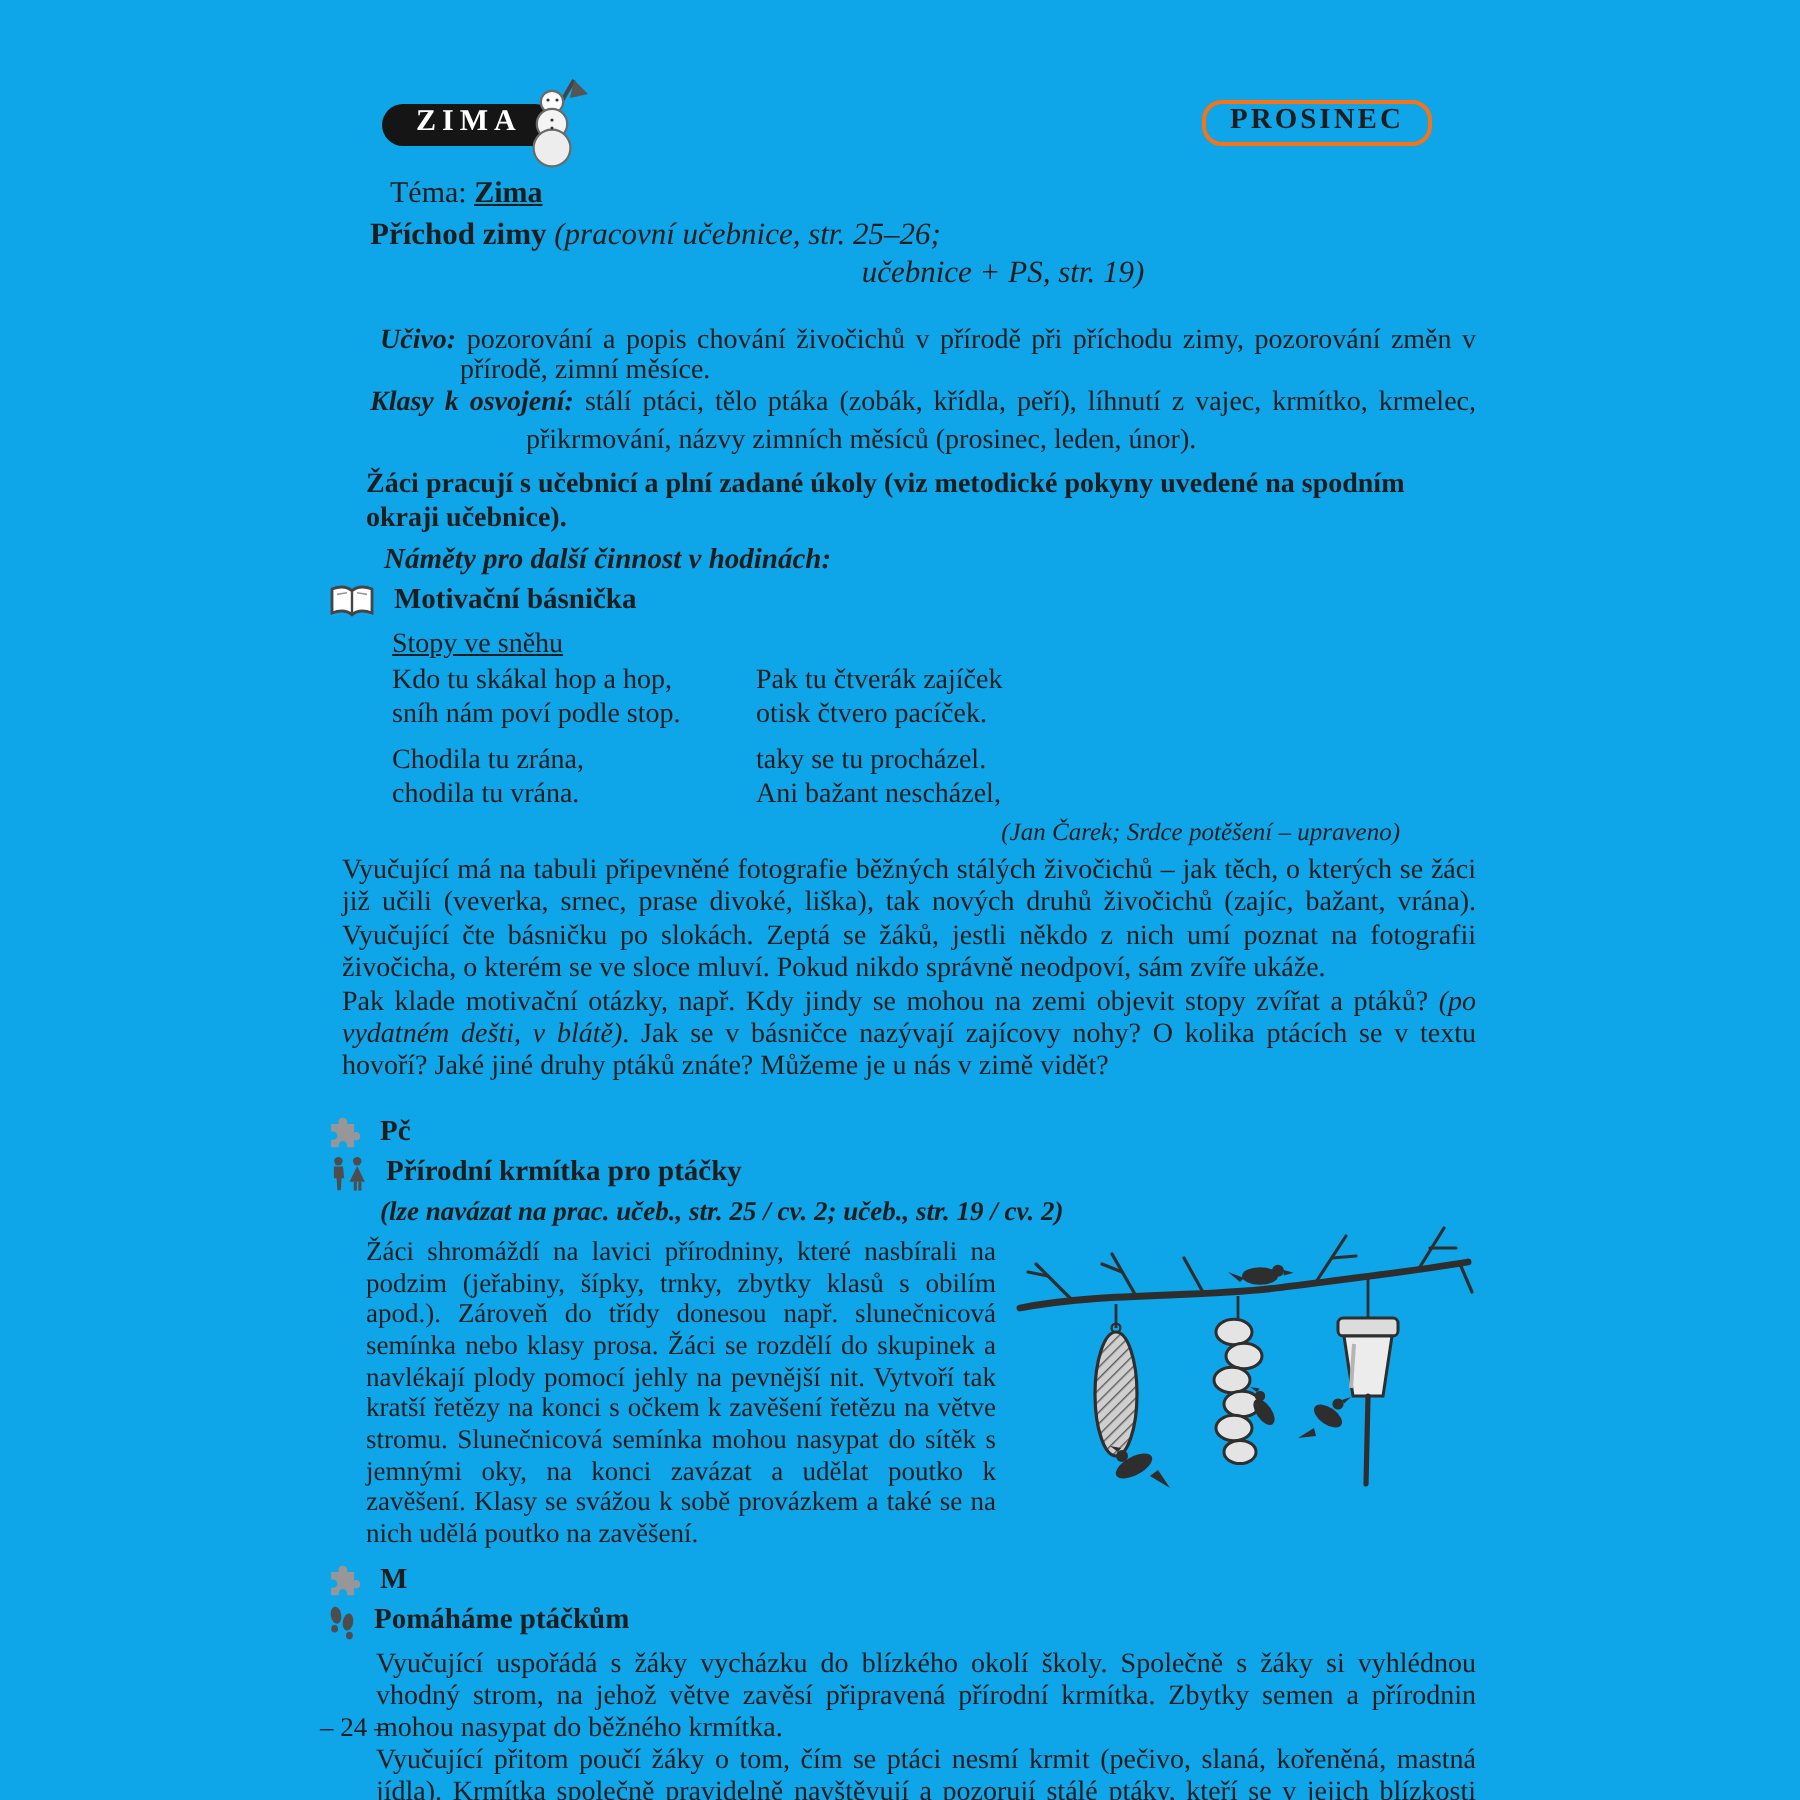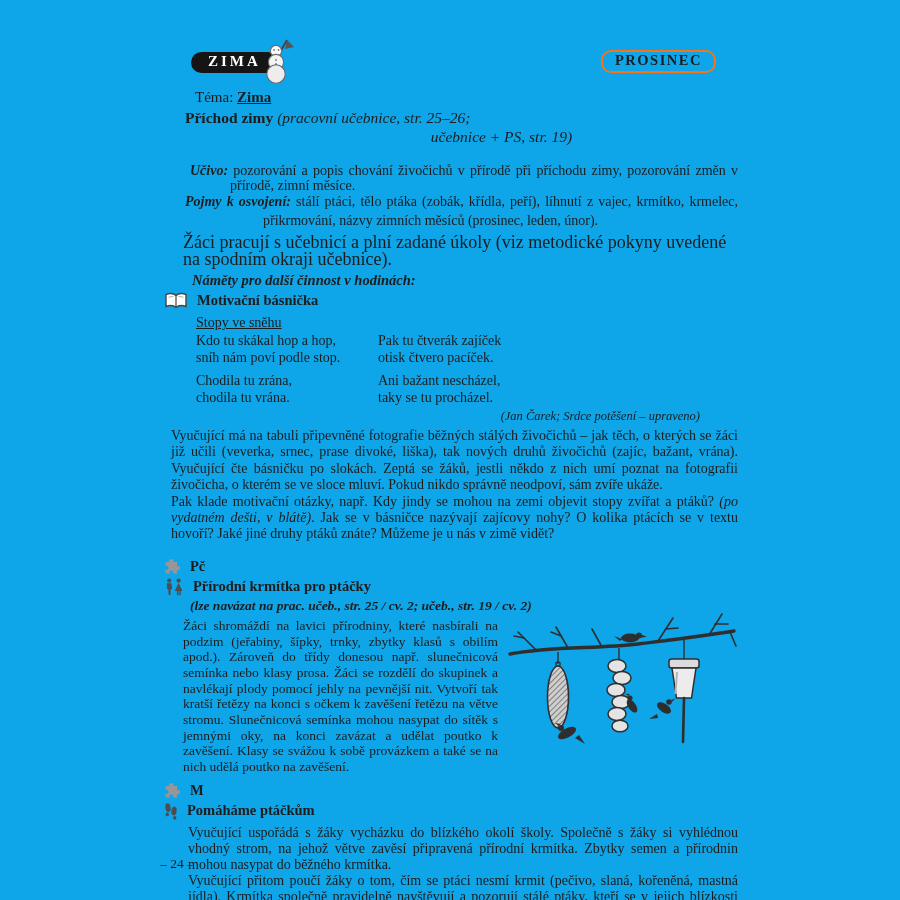--- a/index.html
+++ b/index.html
@@ -16,21 +16,21 @@
   
   p{margin:0;}
   .b{font-weight:bold;} .i{font-style:italic;text-align:center;} .bi{font-weight:bold;font-style:italic;}
   .u{text-decoration:underline;}
   .just{text-align:justify;}
   .tema{margin:2px 0 0 35px;font-size:15px;line-height:19px;}
   .title-block{margin:1px 0 0 25px;font-size:15.5px;line-height:19px;}
   .title-note2{display:block;padding-left:80px;}
   .ucivo{margin:17px 0 0 30px;font-size:14px;line-height:15px;padding-left:40px;text-indent:-40px;}
   .pojmy{margin:0 0 0 25px;font-size:14px;line-height:18.5px;padding-left:78px;text-indent:-78px;}
-  .worknote{margin:4px 0 0 23px;font-size:18px;line-height:17px;}
+  .worknote{margin:4px 0 0 23px;font-size:14px;line-height:17px;font-weight:bold;}
   .namety{margin:4px 0 0 32px;font-size:14.5px;line-height:17px;}
   .h-row{display:flex;align-items:flex-start;gap:9px;margin:2px 0 0 4px;}
   .h-row .ic{flex:0 0 auto;margin-top:1px;}
   .h-row .h-label{font-weight:bold;font-size:14.5px;line-height:17px;margin-top:1px;}
   .poem-title{margin:5px 0 0 36px;font-size:14px;text-decoration:underline;}
   .poem{margin:2px 0 0 36px;display:grid;grid-template-columns:182px 1fr;font-size:14px;line-height:16.5px;}
   .stanza{margin:0 0 7px 0;}
   .poem-author{text-align:right;padding-right:38px;font-size:12.5px;font-style:italic;margin-top:-4px;}
   .intro{margin:4px 0 0 11px;font-size:14px;line-height:16.4px;}
   .note-line{margin:1px 0 0 30px;font-size:13.5px;line-height:16px;}
@@ -65,21 +65,21 @@
     <p class="tema"><span>Téma:</span> <span class="b u">Zima</span></p>
 
     <div class="title-block">
       <span class="b">Příchod zimy</span>
       <span class="i">(pracovní učebnice, str. 25–26;</span>
       <span class="i title-note2">učebnice + PS, str. 19)</span>
     </div>
 
     <p class="ucivo just"><span class="bi">Učivo:</span> <span>pozorování a popis chování živočichů v přírodě při příchodu zimy, pozorování změn v přírodě, zimní měsíce.</span></p>
 
-    <p class="pojmy just"><span class="bi">Pojmy k osvojení:</span> <span>stálí ptáci, tělo ptáka (zobák, křídla, peří), líhnutí z vajec, krmítko, krmelec, přikrmování, názvy zimních měsíců (prosinec, leden, únor).</span></p>
+    <p class="pojmy just"><span class="bi">Klasy k osvojení:</span> <span>stálí ptáci, tělo ptáka (zobák, křídla, peří), líhnutí z vajec, krmítko, krmelec, přikrmování, názvy zimních měsíců (prosinec, leden, únor).</span></p>
 
     <p class="worknote">Žáci pracují s učebnicí a plní zadané úkoly (viz metodické pokyny uvedené na spodním okraji učebnice).</p>
 
     <p class="namety bi">Náměty pro další činnost v hodinách:</p>
 
     <div class="h-row">
       <svg class="ic" width="24" height="18" viewBox="0 0 24 18">
         <path d="M2 2.5 C6 1 9.7 1.4 12 3.4 C14.3 1.4 18 1 22 2.5 V14.5 C18 13 14.3 13.4 12 15.4 C9.7 13.4 6 13 2 14.5 Z" fill="#fff" stroke="#454545" stroke-width="1.4"></path>
         <line x1="12" y1="3.4" x2="12" y2="15.2" stroke="#454545" stroke-width="1.2"></line>
         <line x1="4.5" y1="5.2" x2="9.5" y2="4.4" stroke="#9a9a9a" stroke-width="0.8"></line>
@@ -100,22 +100,22 @@
           <div>Chodila tu zrána,</div>
           <div>chodila tu vrána.</div>
         </div>
       </div>
       <div>
         <div class="stanza">
           <div>Pak tu čtverák zajíček</div>
           <div>otisk čtvero pacíček.</div>
         </div>
         <div class="stanza">
+          <div>taky se tu procházel.</div>
           <div>Ani bažant nescházel,</div>
-          <div>taky se tu procházel.</div>
         </div>
       </div>
     </div>
     <p class="poem-author">(Jan Čarek; Srdce potěšení – upraveno)</p>
 
     <div class="intro just">
       <p>Vyučující má na tabuli připevněné fotografie běžných stálých živočichů – jak těch, o kterých se žáci již učili (veverka, srnec, prase divoké, liška), tak nových druhů živočichů (zajíc, bažant, vrána). Vyučující čte básničku po slokách. Zeptá se žáků, jestli někdo z nich umí poznat na fotografii živočicha, o kterém se ve sloce mluví. Pokud nikdo správně neodpoví, sám zvíře ukáže.</p>
       <p><span>Pak klade motivační otázky, např. Kdy jindy se mohou na zemi objevit stopy zvířat a ptáků? </span><span class="i">(po vydatném dešti, v blátě)</span><span>. Jak se v básničce nazývají zajícovy nohy? O kolika ptácích se v textu hovoří? Jaké jiné druhy ptáků znáte? Můžeme je u nás v zimě vidět?</span></p>
     </div>
 

